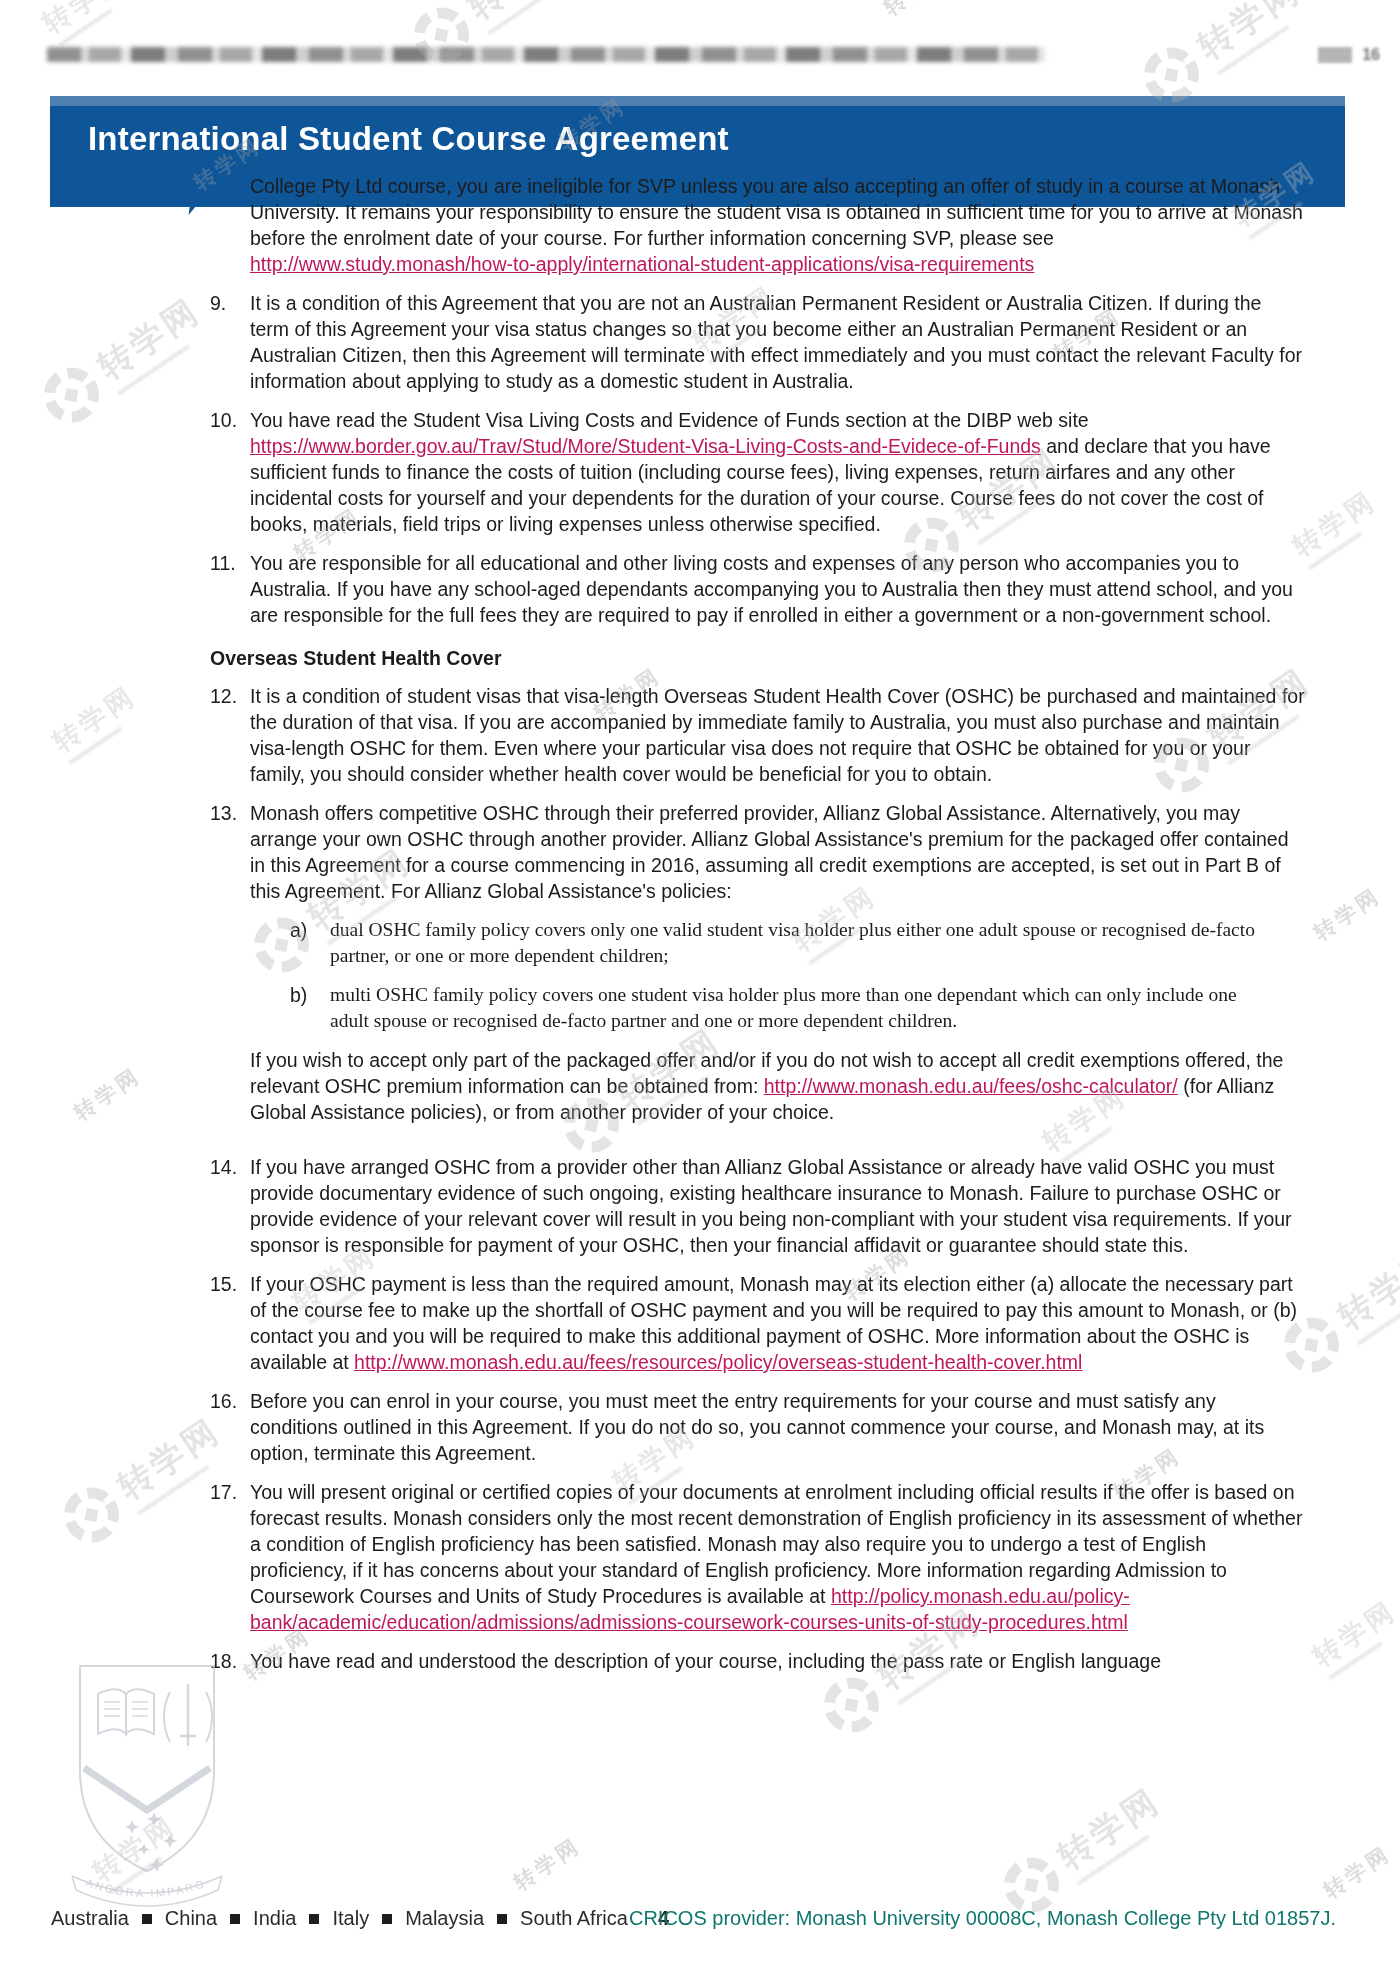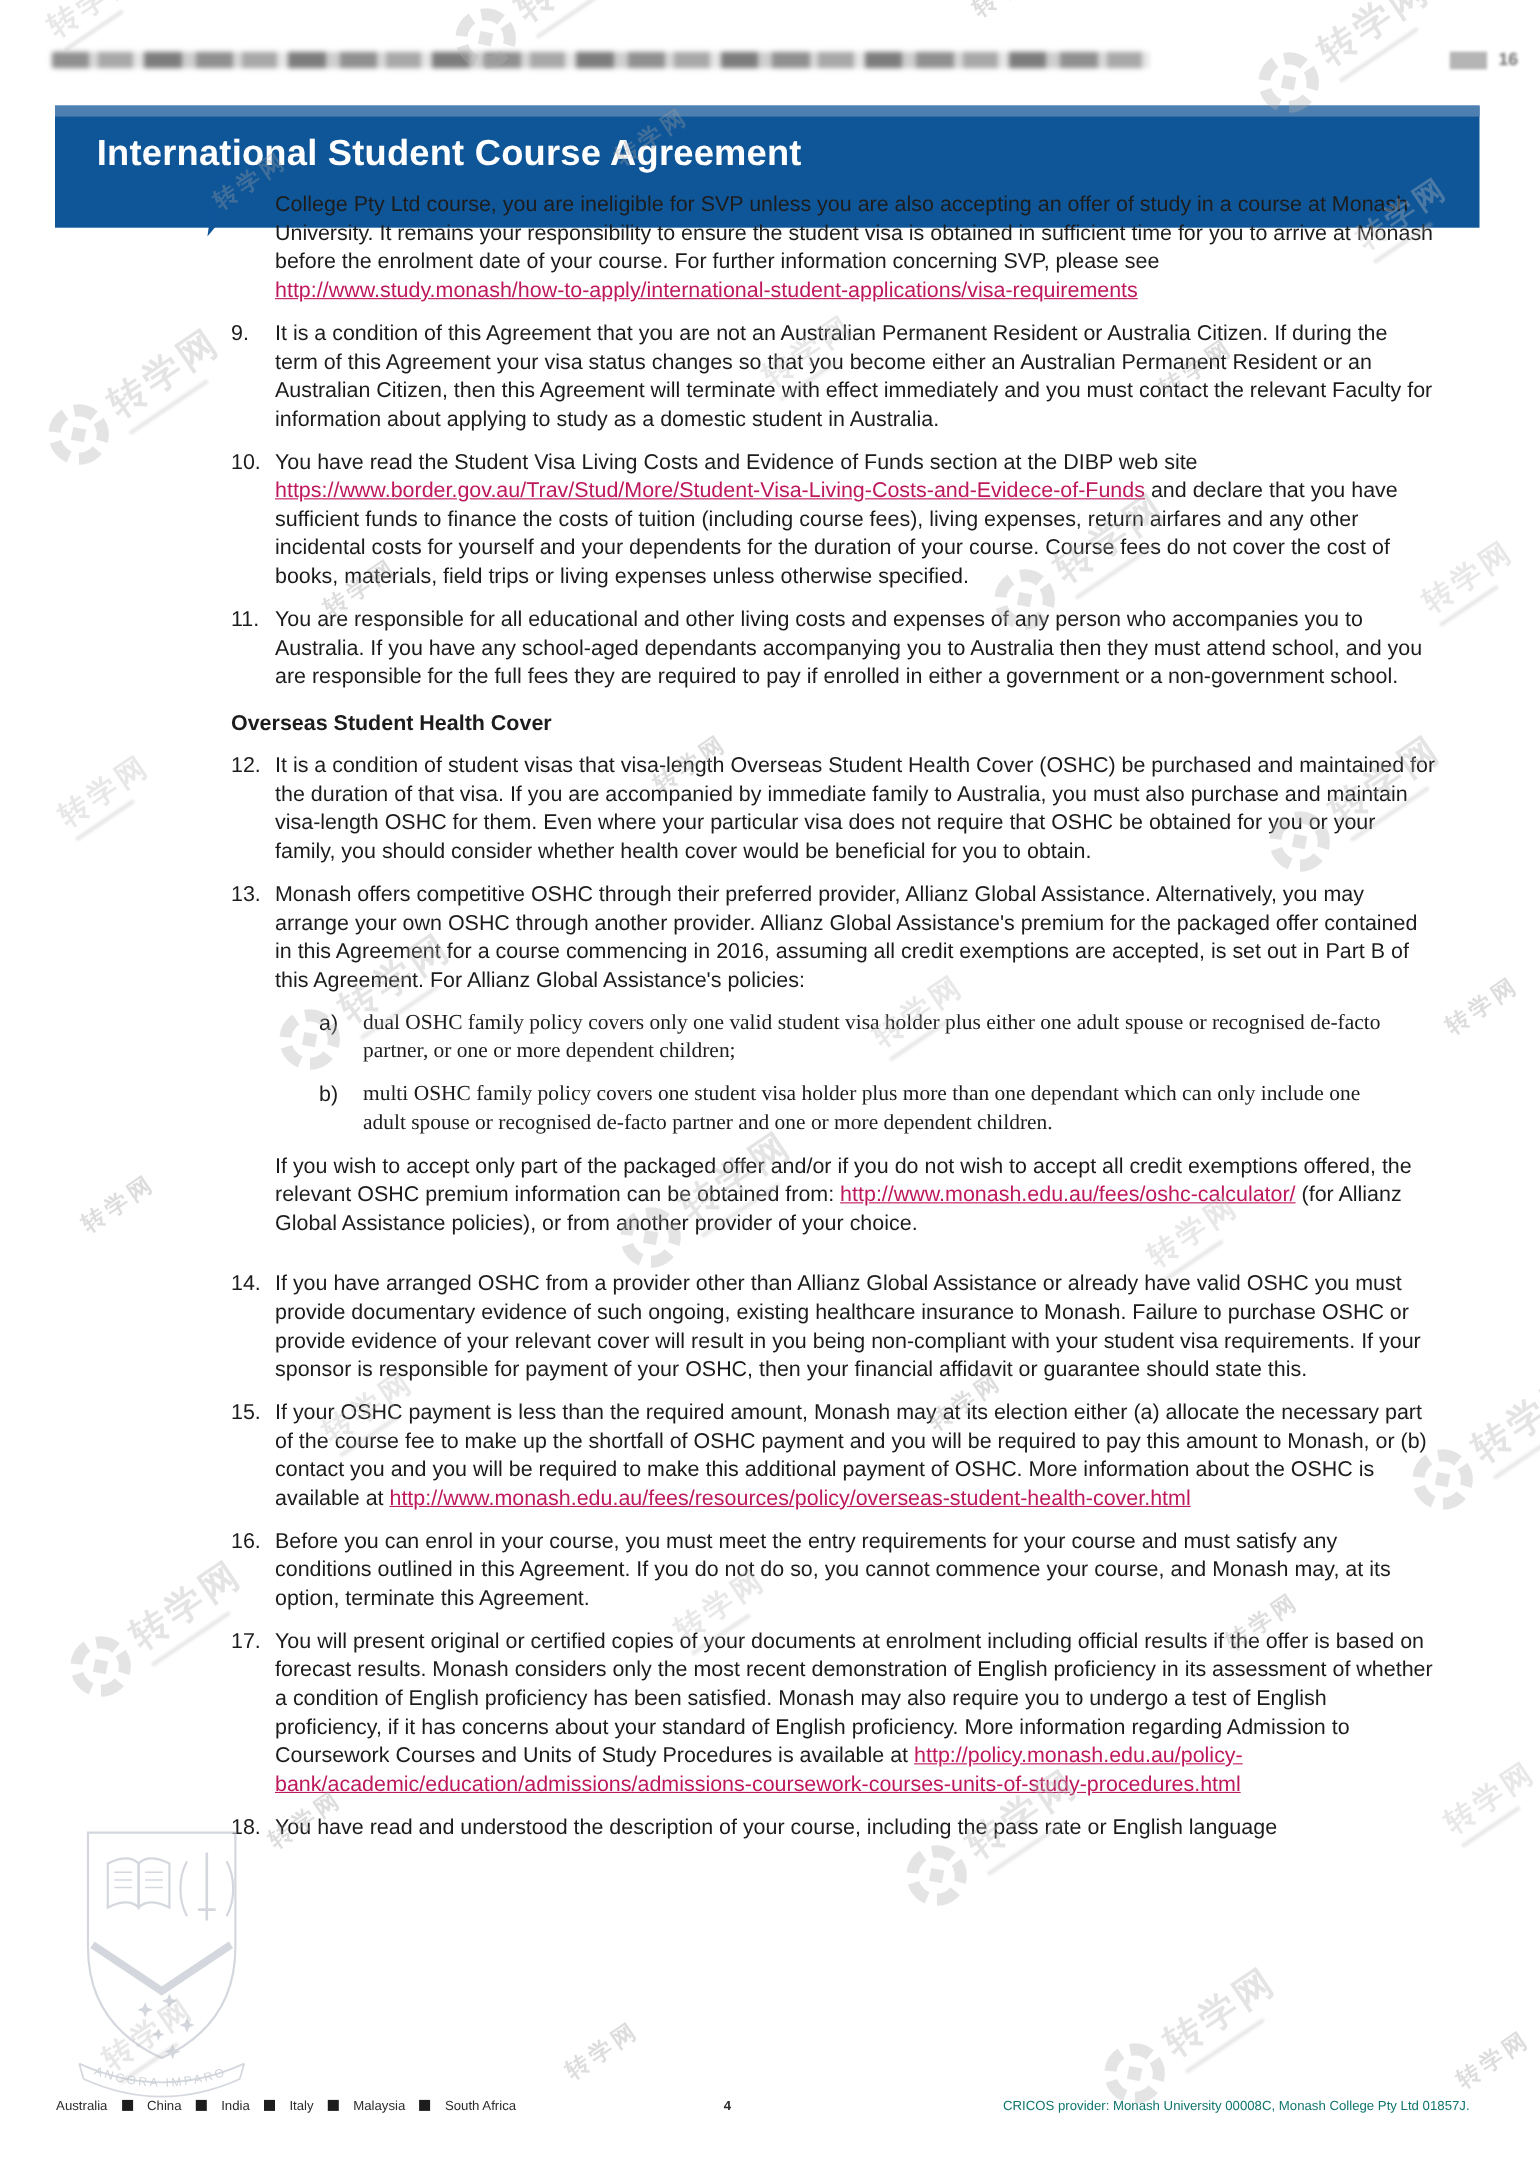--- a/index.html
+++ b/index.html
@@ -29,21 +29,21 @@
   .item .num{flex:0 0 40px;}
   .item .itxt{width:1055px;}
   .subitem{display:flex;margin:0 0 13px 80px;}
   .subitem .snum{flex:0 0 40px;}
   .subitem .stxt{width:935px;font-family:Liberation Serif, serif;}
   .subpara{margin:0 0 29px 40px;width:1055px;}
   .sect-heading{margin:17px 0 12px 0;font-weight:bold;font-size:19.5px;}
   a.doclink{color:#be185d;text-decoration:underline;overflow-wrap:anywhere;cursor:pointer;}
 
   
-  .footer{position:absolute;left:0;top:1903px;width:1400px;height:30px;font-size:12px;color:#2b2b2b;}
+  .footer{position:absolute;left:0;top:1903px;width:1400px;height:30px;font-size:20px;color:#2b2b2b;}
   .footer-countries{position:absolute;left:51px;top:4px;display:flex;align-items:center;gap:13px;white-space:nowrap;}
   .country-sep{display:inline-block;width:10px;height:10px;background:#1d1d1d;}
   .footer-page{position:absolute;left:658px;top:4px;font-weight:bold;}
   .footer-cricos{position:absolute;right:64px;top:4px;color:#0f766e;}
 
   
   #wm-layer{position:absolute;inset:0;pointer-events:none;opacity:.34;z-index:30;}
   .wm{position:absolute;display:flex;align-items:center;gap:8px;transform:rotate(-34deg);}
   .wm .wm-body{display:flex;flex-direction:column;align-items:flex-start;}
   .wm .wm-txt{font-weight:bold;letter-spacing:4px;white-space:nowrap;}

